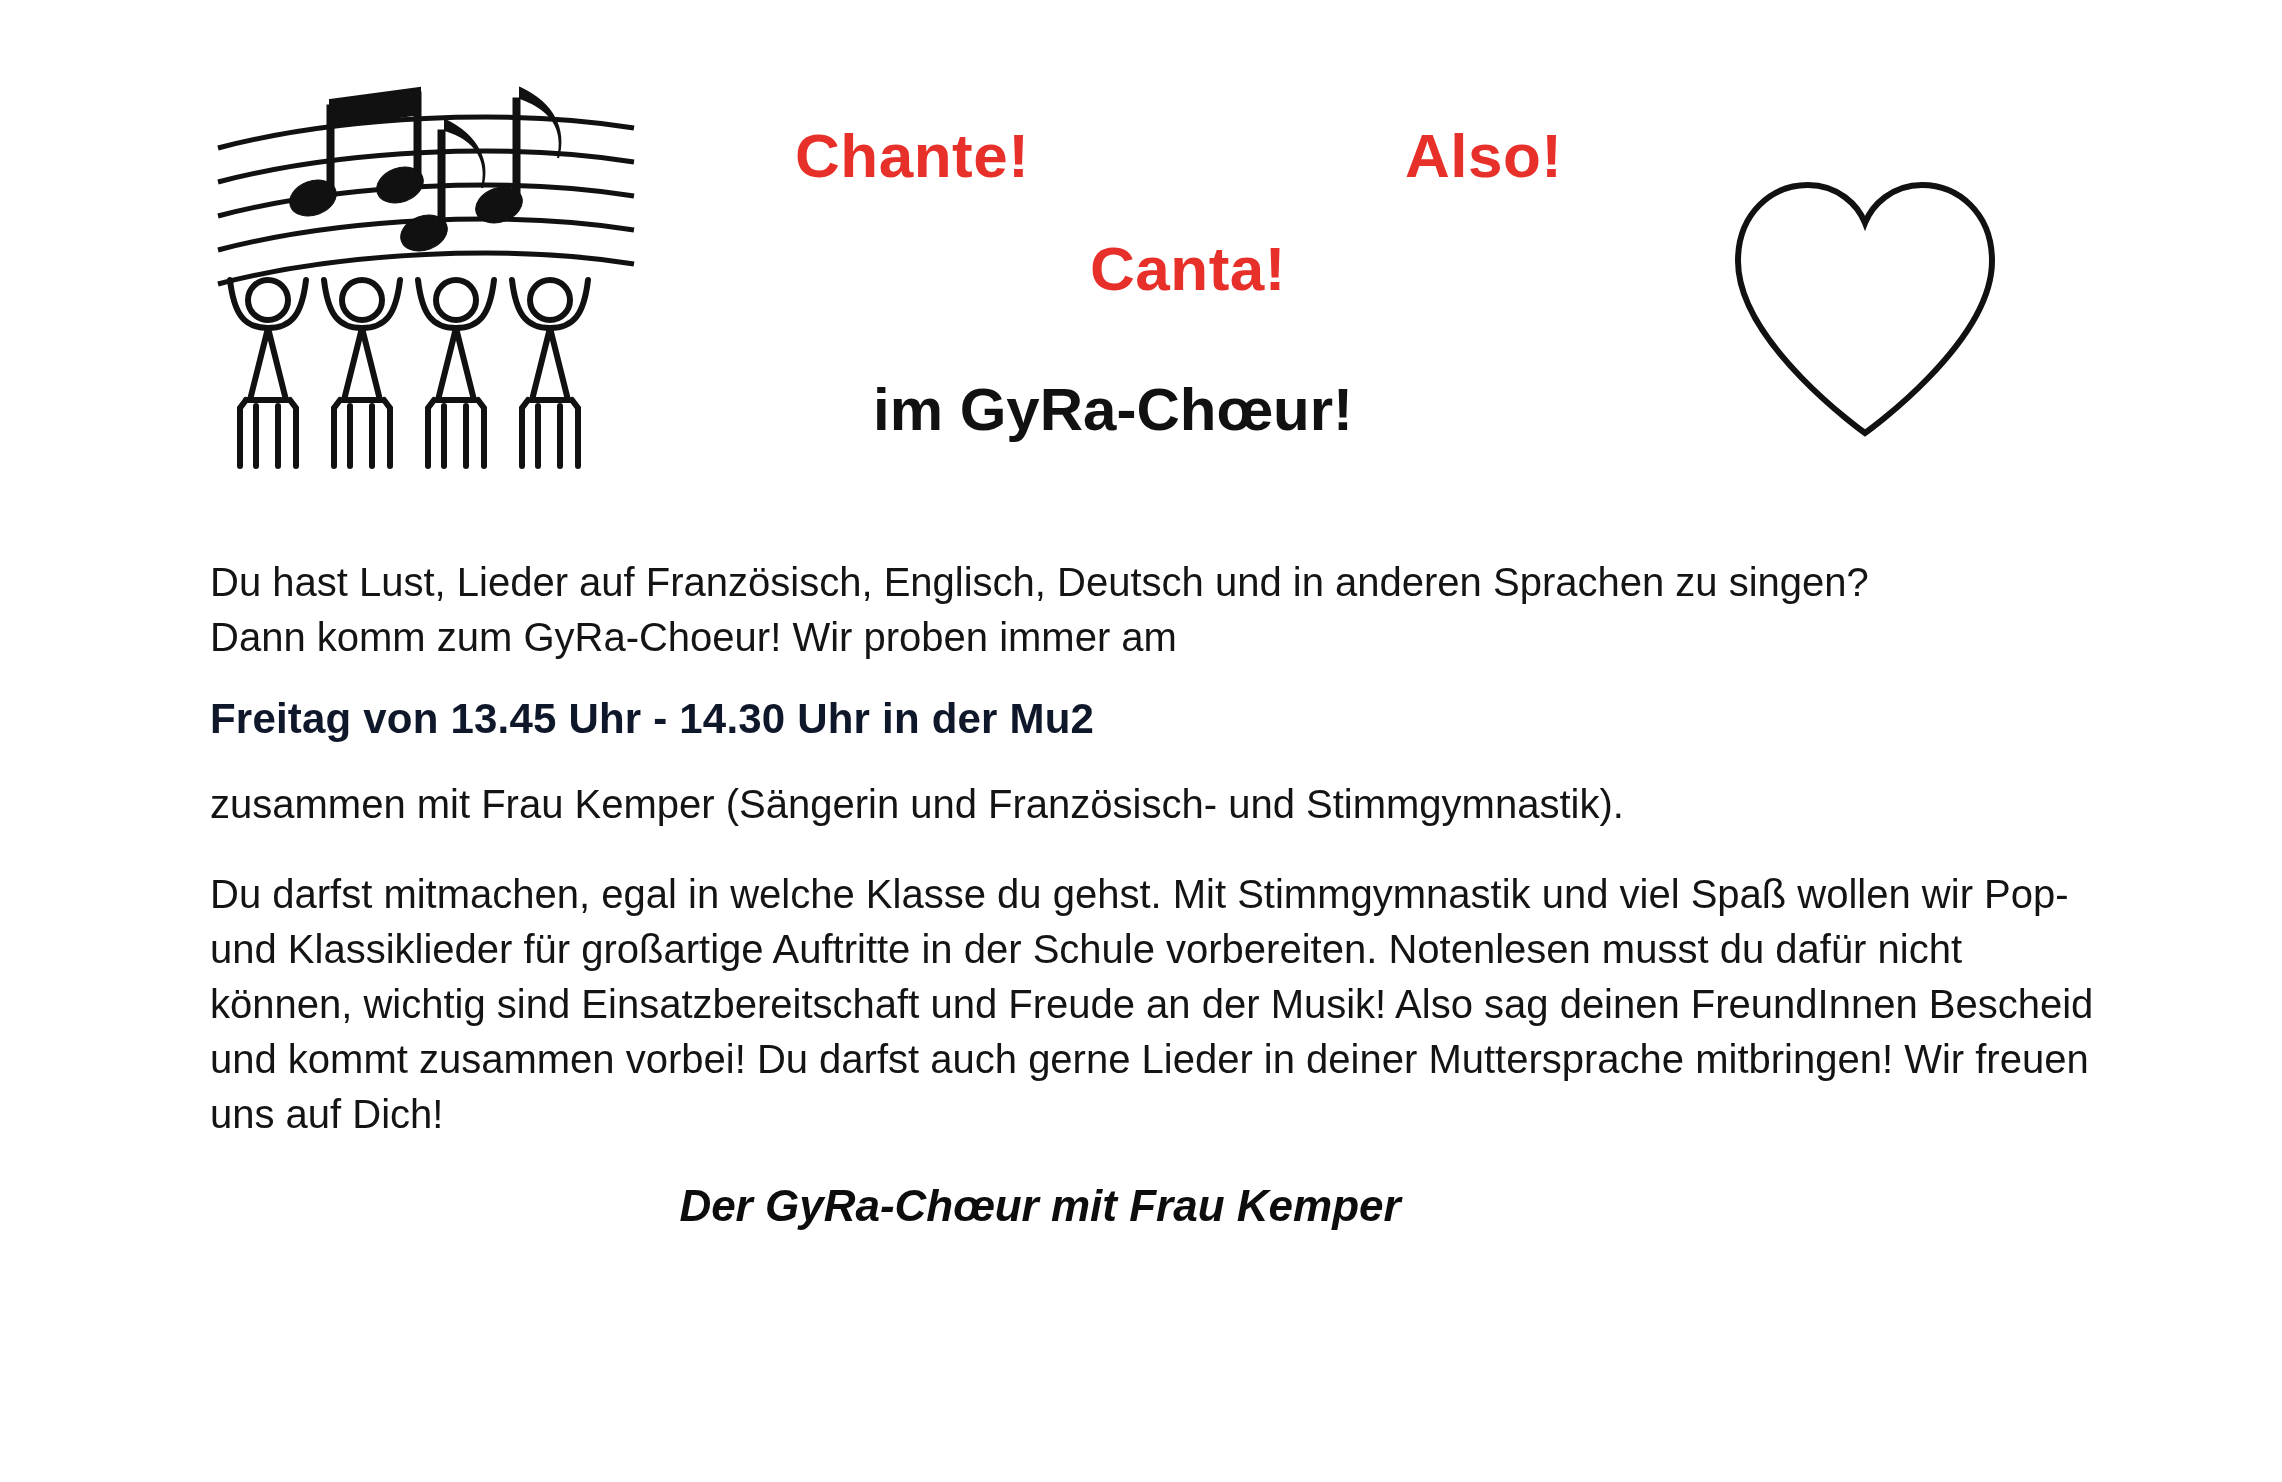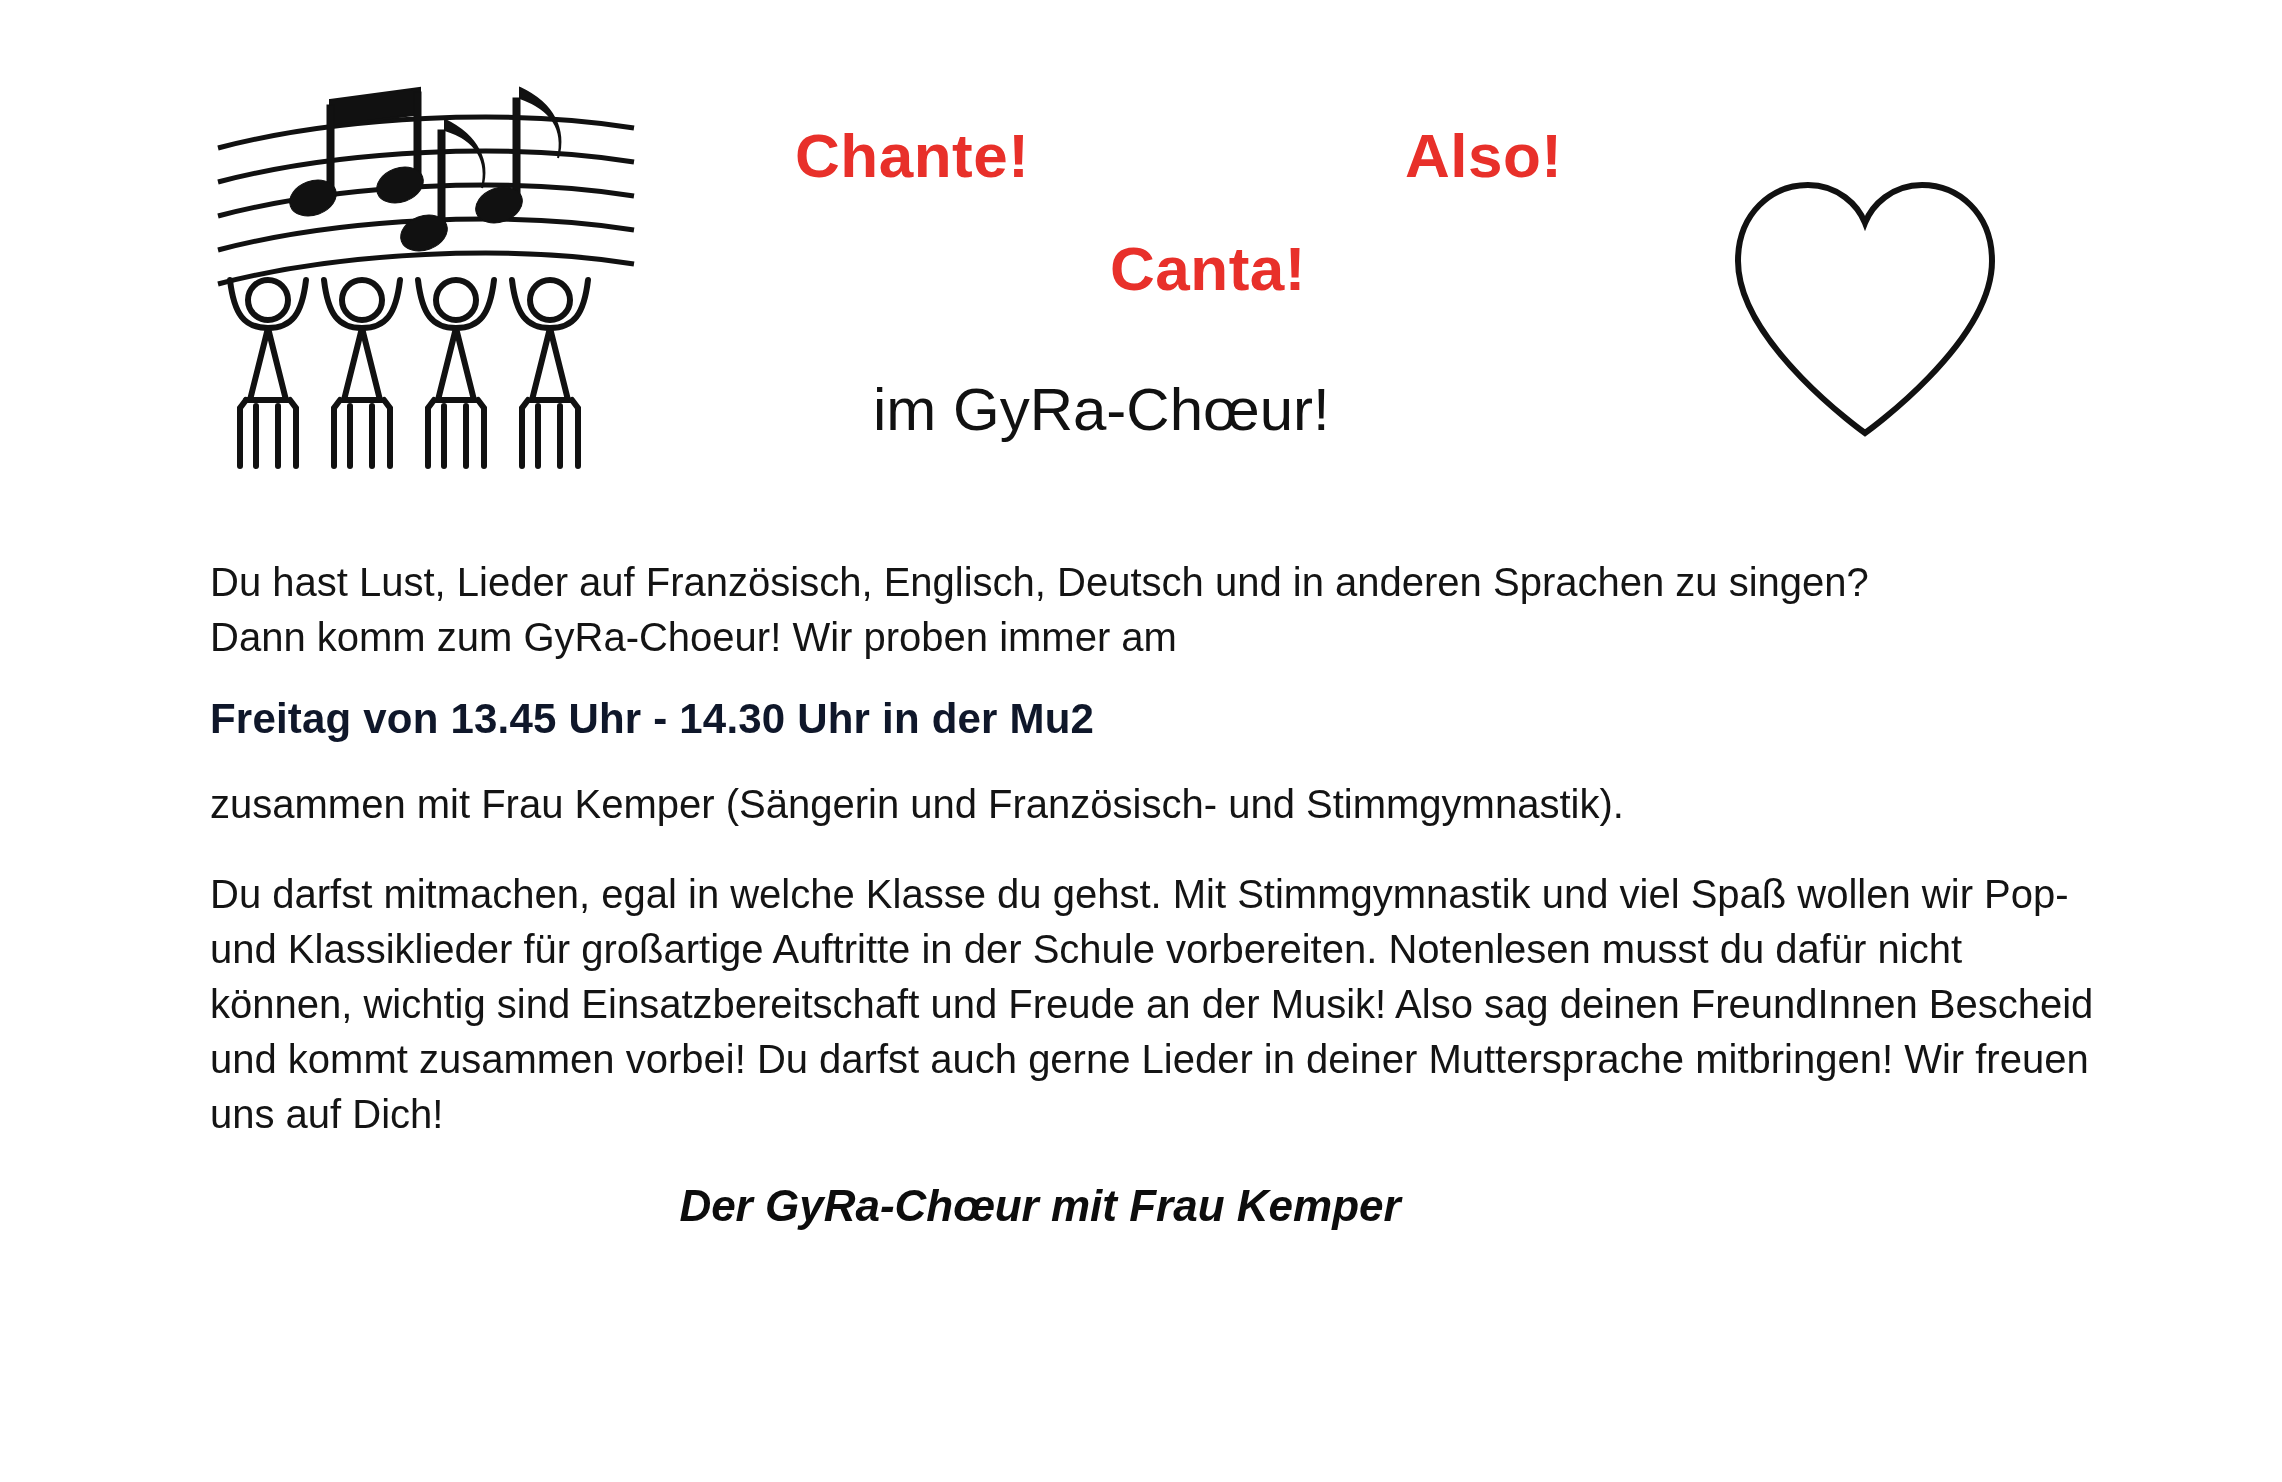--- a/index.html
+++ b/index.html
@@ -48,28 +48,28 @@
   .shout {
     position: absolute;
     font-weight: bold;
     color: #e8302a;
     font-size: 62px;
     letter-spacing: 0.5px;
     white-space: nowrap;
   }
   .shout-chante { left: 795px; top: 120px; }
   .shout-sing   { left: 1405px; top: 120px; }
-  .shout-canta  { left: 1090px; top: 233px; margin-left: 20px; }
+  .shout-canta  { left: 1090px; top: 233px; }
 
   .title-line {
     position: absolute;
     left: 873px;
     top: 375px;
     font-size: 60px;
-    font-weight: normal;
+    font-weight: bold;
     color: #111111;
     white-space: nowrap;
   }
 
   
   .body-text {
     position: absolute;
     left: 210px;
     top: 555px;
     width: 1900px;

